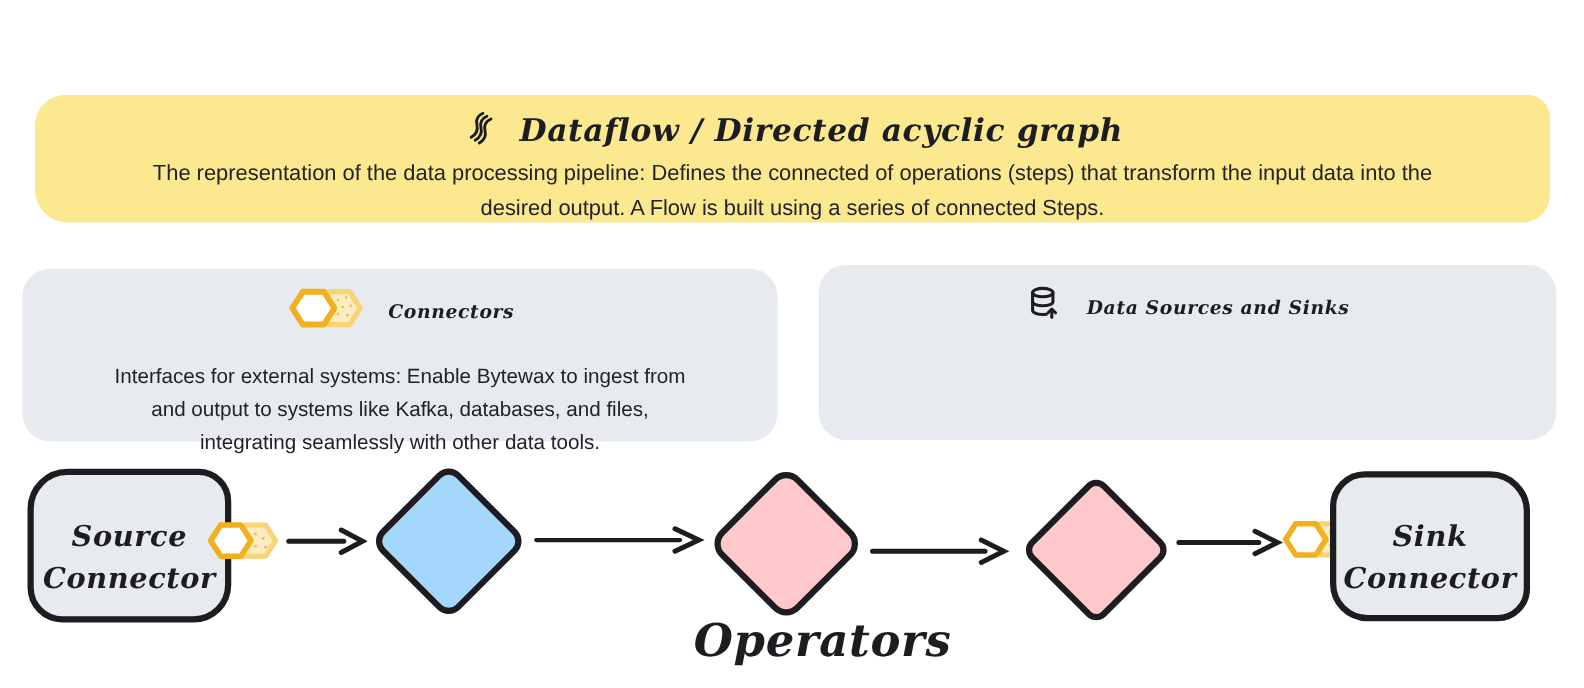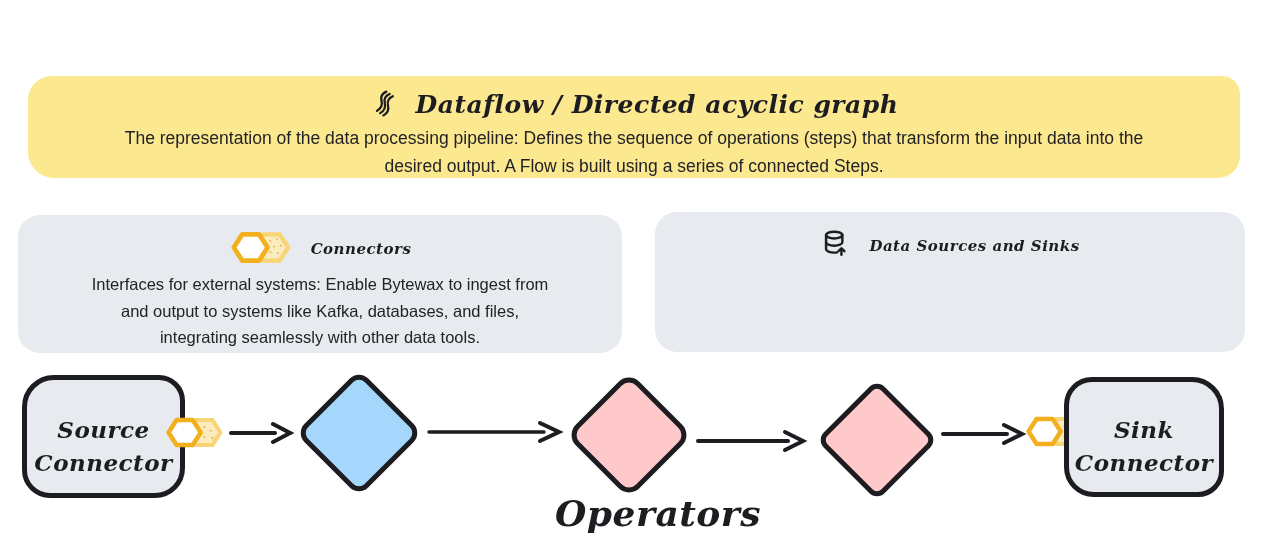--- a/index.html
+++ b/index.html
@@ -22,21 +22,21 @@
   .banner-title{font-size:25px;}
   .banner-desc{margin-top:3px;text-align:center;font-size:17.5px;line-height:27.5px;color:#232327;}
   
   .card{
     position:absolute;background:var(--card-bg,#E7EAEE);border-radius:22px;box-sizing:border-box;
   }
   .card-connectors{left:18px;top:215px;width:604px;height:138px;}
   .card-sources{left:655px;top:212px;width:590px;height:140px;}
   .card .title-row{margin-top:12px;height:44px;gap:18px;}
   .card-title{font-size:15px;}
-  .card-desc{margin-top:0;text-align:center;font-size:16.5px;line-height:26.5px;color:#232327;}
+  .card-desc{margin-top:17px;text-align:center;font-size:16.5px;line-height:26.5px;color:#232327;}
   
   .node{
     position:absolute;background:var(--card-bg,#E7EAEE);
     border:5px solid var(--ink,#1d1d21);box-sizing:border-box;
     display:flex;align-items:center;justify-content:center;
   }
   .node-source{left:22px;top:375px;width:163px;height:123px;border-radius:32px 26px 30px 28px;}
   .node-sink{left:1064px;top:377px;width:160px;height:120px;border-radius:28px 32px 26px 30px;}
   .node-label{font-size:23px;line-height:33px;text-align:center;margin-top:18px;}
   .diamond{
@@ -73,21 +73,21 @@
         <g class="ink-stroke" stroke-width="2.6" transform="rotate(-14 18 18)">
           <path d="M6 25 c7 -2 8 -7 8 -10 c0 -4 2 -8 8 -9"></path>
           <path d="M9 28.5 c7 -2 8 -7 8 -10 c0 -4 2 -8 8 -9"></path>
           <path d="M12 32 c7 -2 8 -7 8 -10 c0 -4 2 -8 8 -9"></path>
         </g>
       </svg>
     </span>
     <span class="hand banner-title">Dataflow / Directed acyclic graph</span>
   </div>
   <div class="banner-desc">
-    <div>The representation of the data processing pipeline: Defines the sequence of operations (steps) that transform the input data into the</div>
+    <div>The representation of the data processing pipeline: Defines the connected of operations (steps) that transform the input data into the</div>
     <div>desired output. A Flow is built using a series of connected Steps.</div>
   </div>
 </div>
 
 <div class="card card-connectors">
   <div class="title-row">
     <span>
       <svg viewBox="0 0 68 48" width="64" height="45">
         <polygon class="hex-light" points="27,24 36,10 54,10 63,24 54,38 36,38"></polygon>
         <circle class="hex-dot" cx="44" cy="17" r="1.1"></circle>

